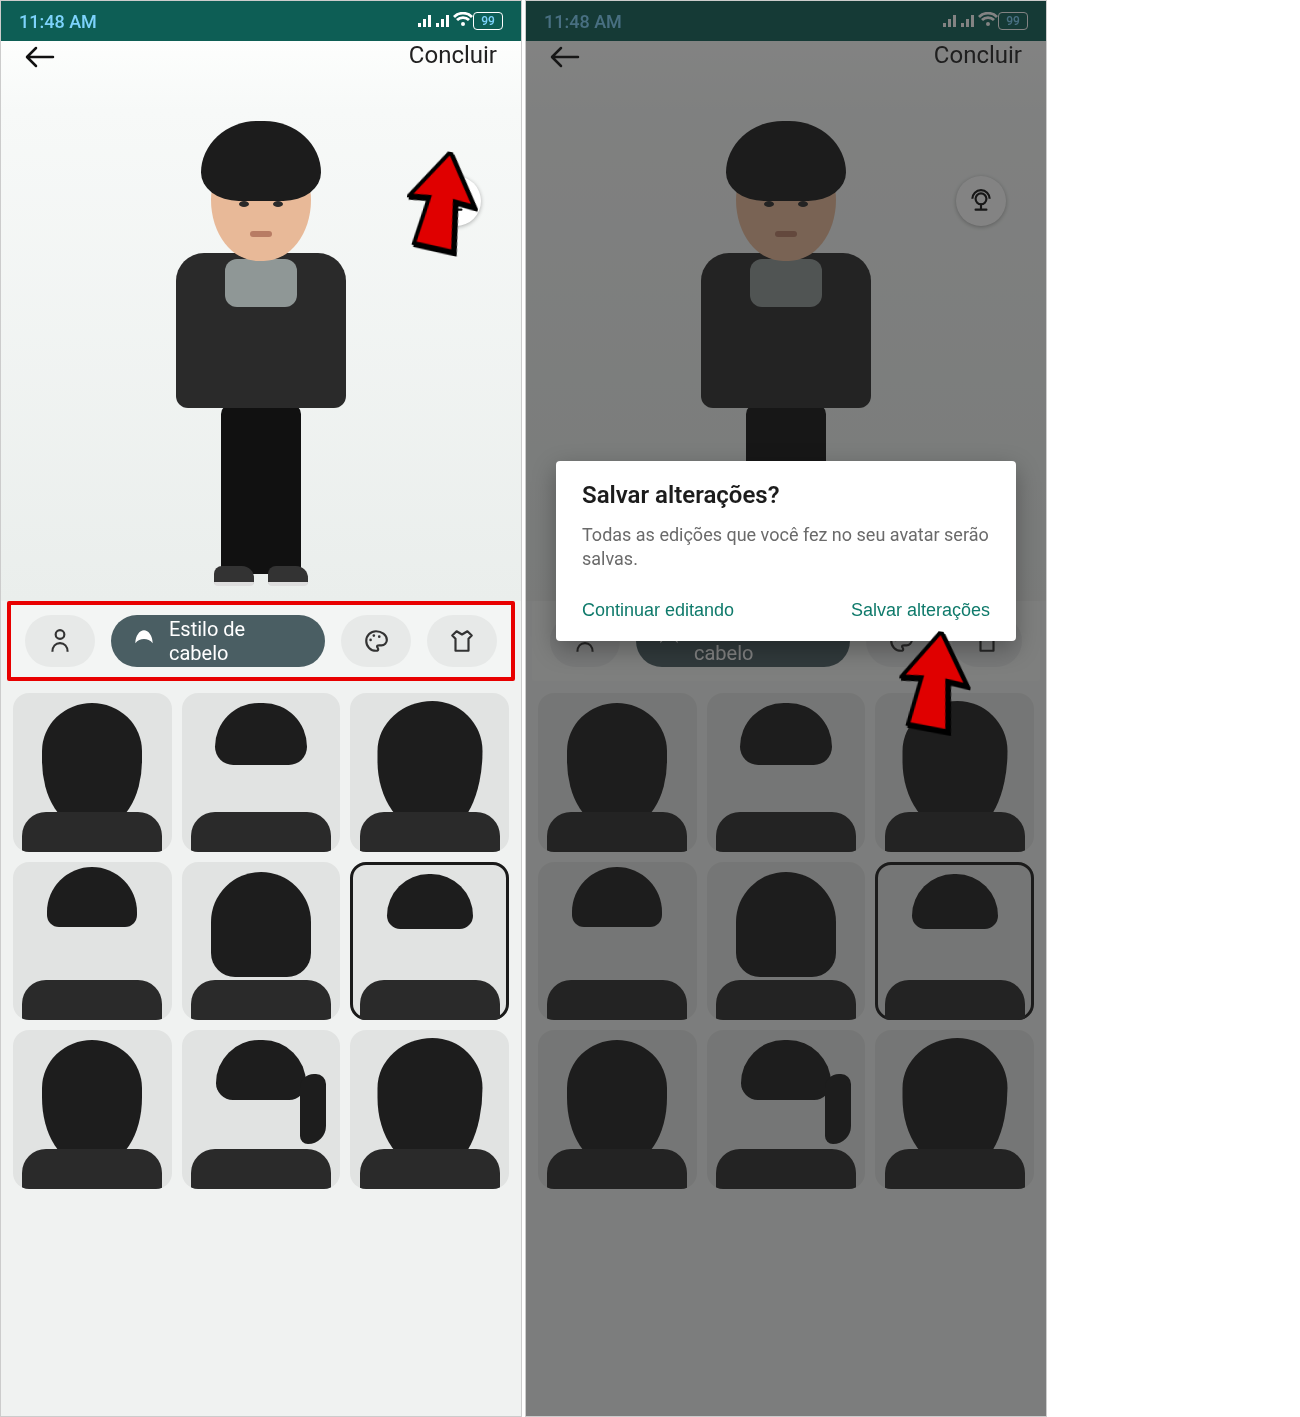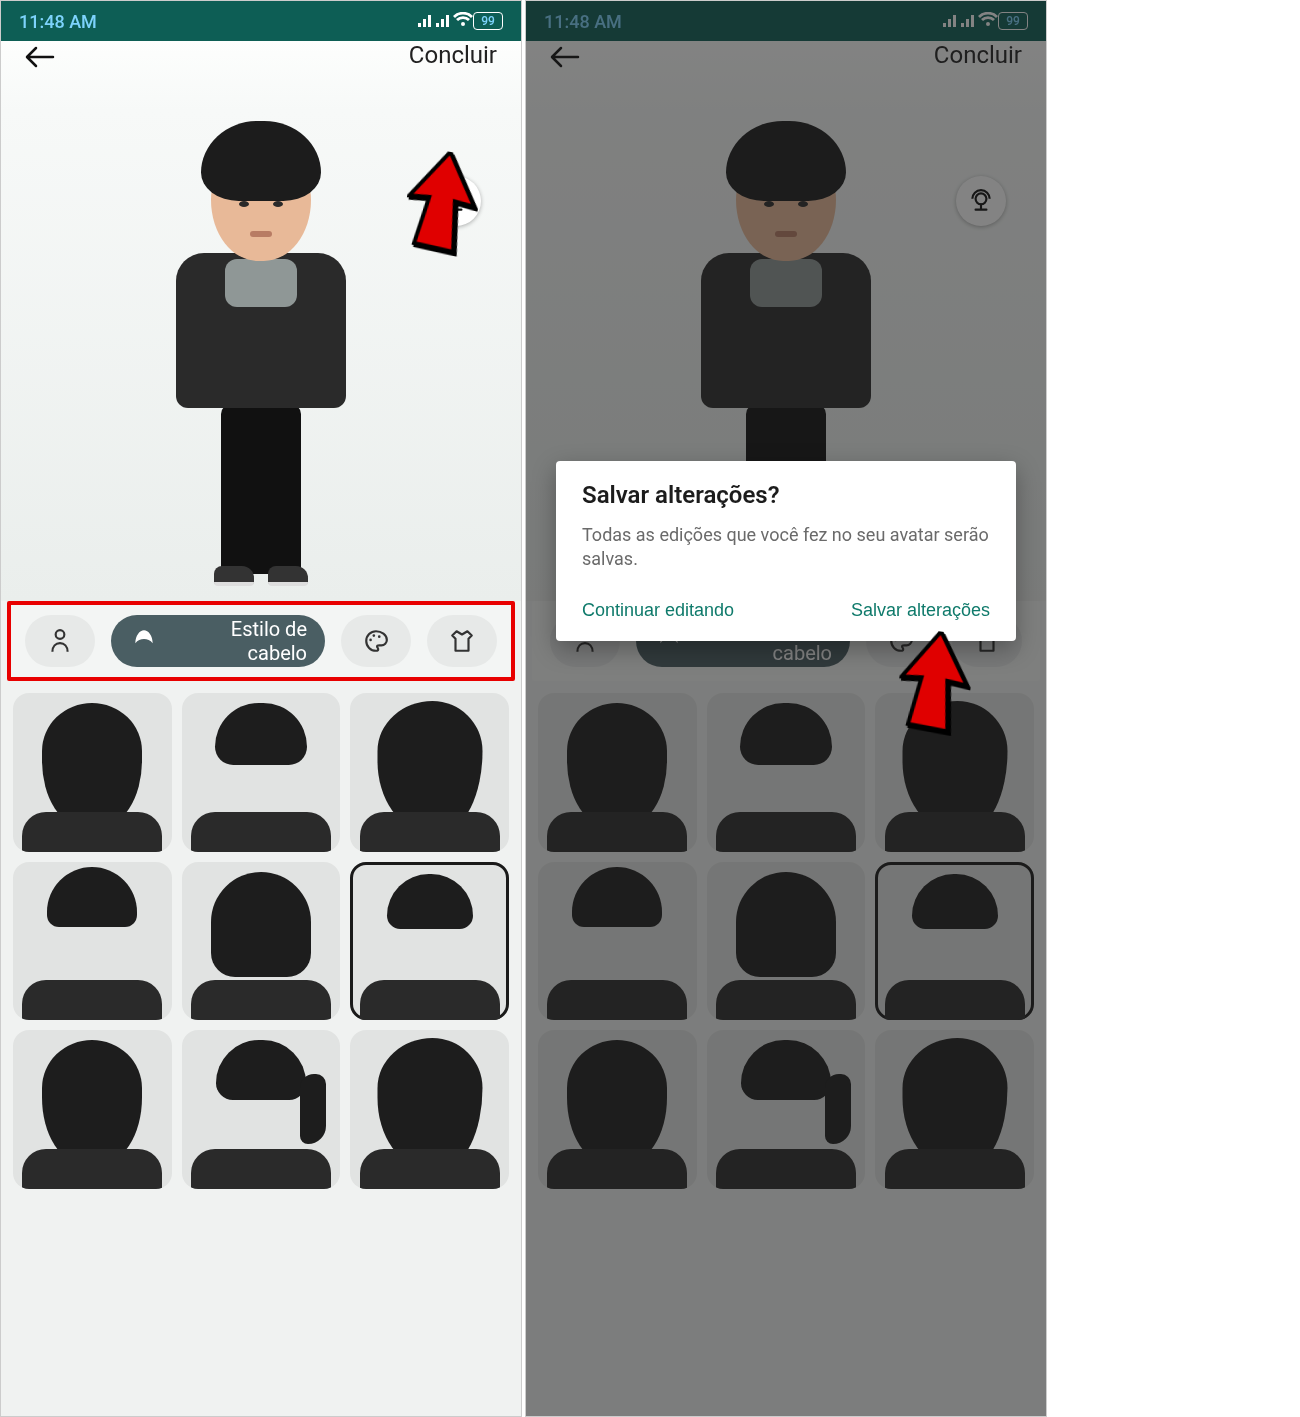--- a/index.html
+++ b/index.html
@@ -116,21 +116,20 @@
 
   .category-bar {
     display:flex; align-items:center; gap:16px;
     padding: 10px 14px;
     border:4px solid #e80000;
     margin: 0 6px;
     border-radius:2px;
     background:#f3f5f4;
     position:relative;
     z-index:3;
-    text-align:right;
   }
   .pill {
     background:#e7e9e8; border-radius:30px; height:52px;
     display:flex; align-items:center; justify-content:center;
     padding:0 18px; font-size:20px; color:#333;
   }
   .pill.small { width:70px; padding:0; }
   .pill.active {
     background:#4a5e63; color:#fff; flex:1; gap:12px; justify-content:flex-start;
     padding-left:20px;

